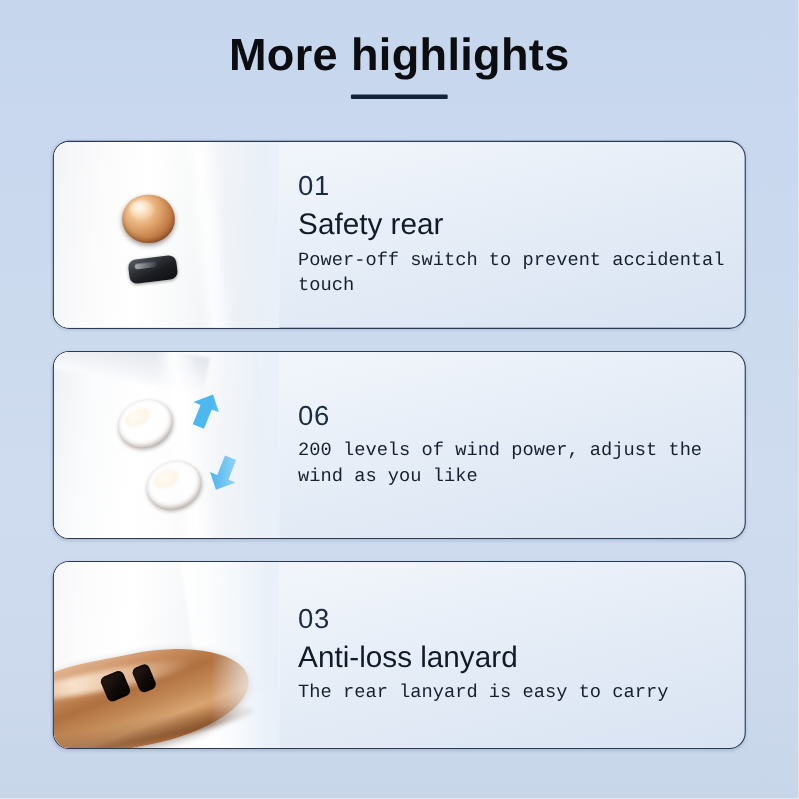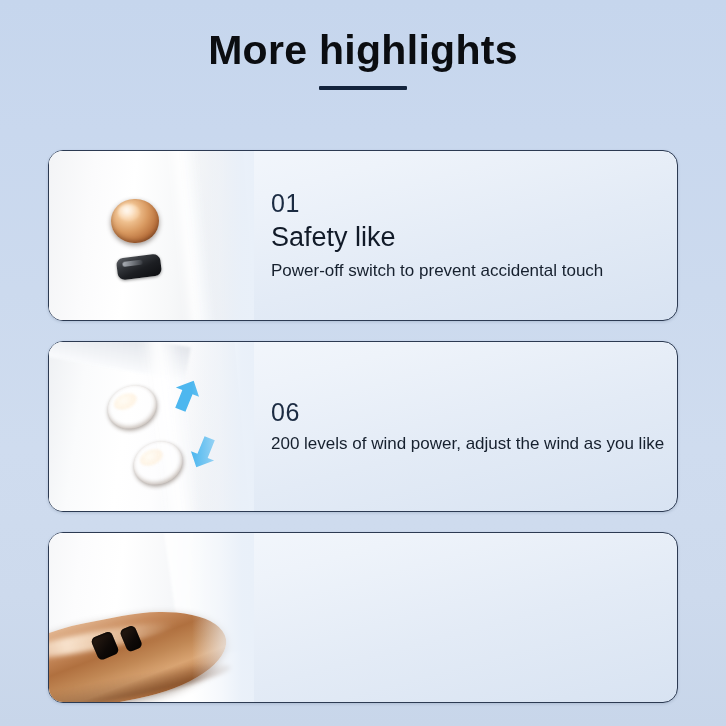--- a/index.html
+++ b/index.html
@@ -42,21 +42,21 @@
     height: 4px;
     background: #13233c;
     margin: 12px auto 0 auto;
     border-radius: 1px;
   }
 
   
   .cards {
     position: absolute;
     left: 48px;
-    top: 150px;
+    top: 128px;
     width: 630px;
   }
 
   .card {
     position: relative;
     width: 630px;
     height: 171px;
     border: 1.5px solid #2b3murky;
     border: 1.5px solid #2c3a52;
     border-radius: 15px;
@@ -350,20 +350,21 @@
     font-size: 27px;
     color: #111a28;
     line-height: 1.3;
     margin-top: 1px;
   }
   .desc {
     font-size: 17px;
     color: #16202e;
     line-height: 1.35;
     margin-top: 5px;
+    font-family: Liberation Mono, monospace;
   }
 </style>
 </head>
 <body>
 
 <div class="title-block">
   <div class="page-title">More highlights</div>
   <div class="title-underline"></div>
 </div>
 
@@ -372,21 +373,21 @@
   <div class="card">
     <div class="photo">
       <div class="photo-bg"></div>
       <div class="body1"></div>
       <div class="body1-edge"></div>
       <div class="btn-round"></div>
       <div class="switch-dark"></div>
     </div>
     <div class="text-pane">
       <div class="num">01</div>
-      <div class="head">Safety like</div>
+      <div class="head">Safety rear</div>
       <div class="desc">Power-off switch to prevent accidental touch</div>
     </div>
   </div>
 
   <div class="card">
     <div class="photo">
       <div class="photo-bg"></div>
       <div class="body2"></div>
       <div class="body2-top"></div>
       <div class="body2-hi"></div>
@@ -415,16 +416,19 @@
       <div class="body3"></div>
       <div class="body3-white-r"></div>
       <div class="ring">
         <div class="ring-gloss"></div>
         <div class="hole hole-a"></div>
         <div class="hole hole-b"></div>
         <div class="ring-shadow"></div>
       </div>
     </div>
     <div class="text-pane">
+      <div class="num">03</div>
+      <div class="head">Anti-loss lanyard</div>
+      <div class="desc">The rear lanyard is easy to carry</div>
     </div>
   </div>
 
 </div>
 
 </body></html>

